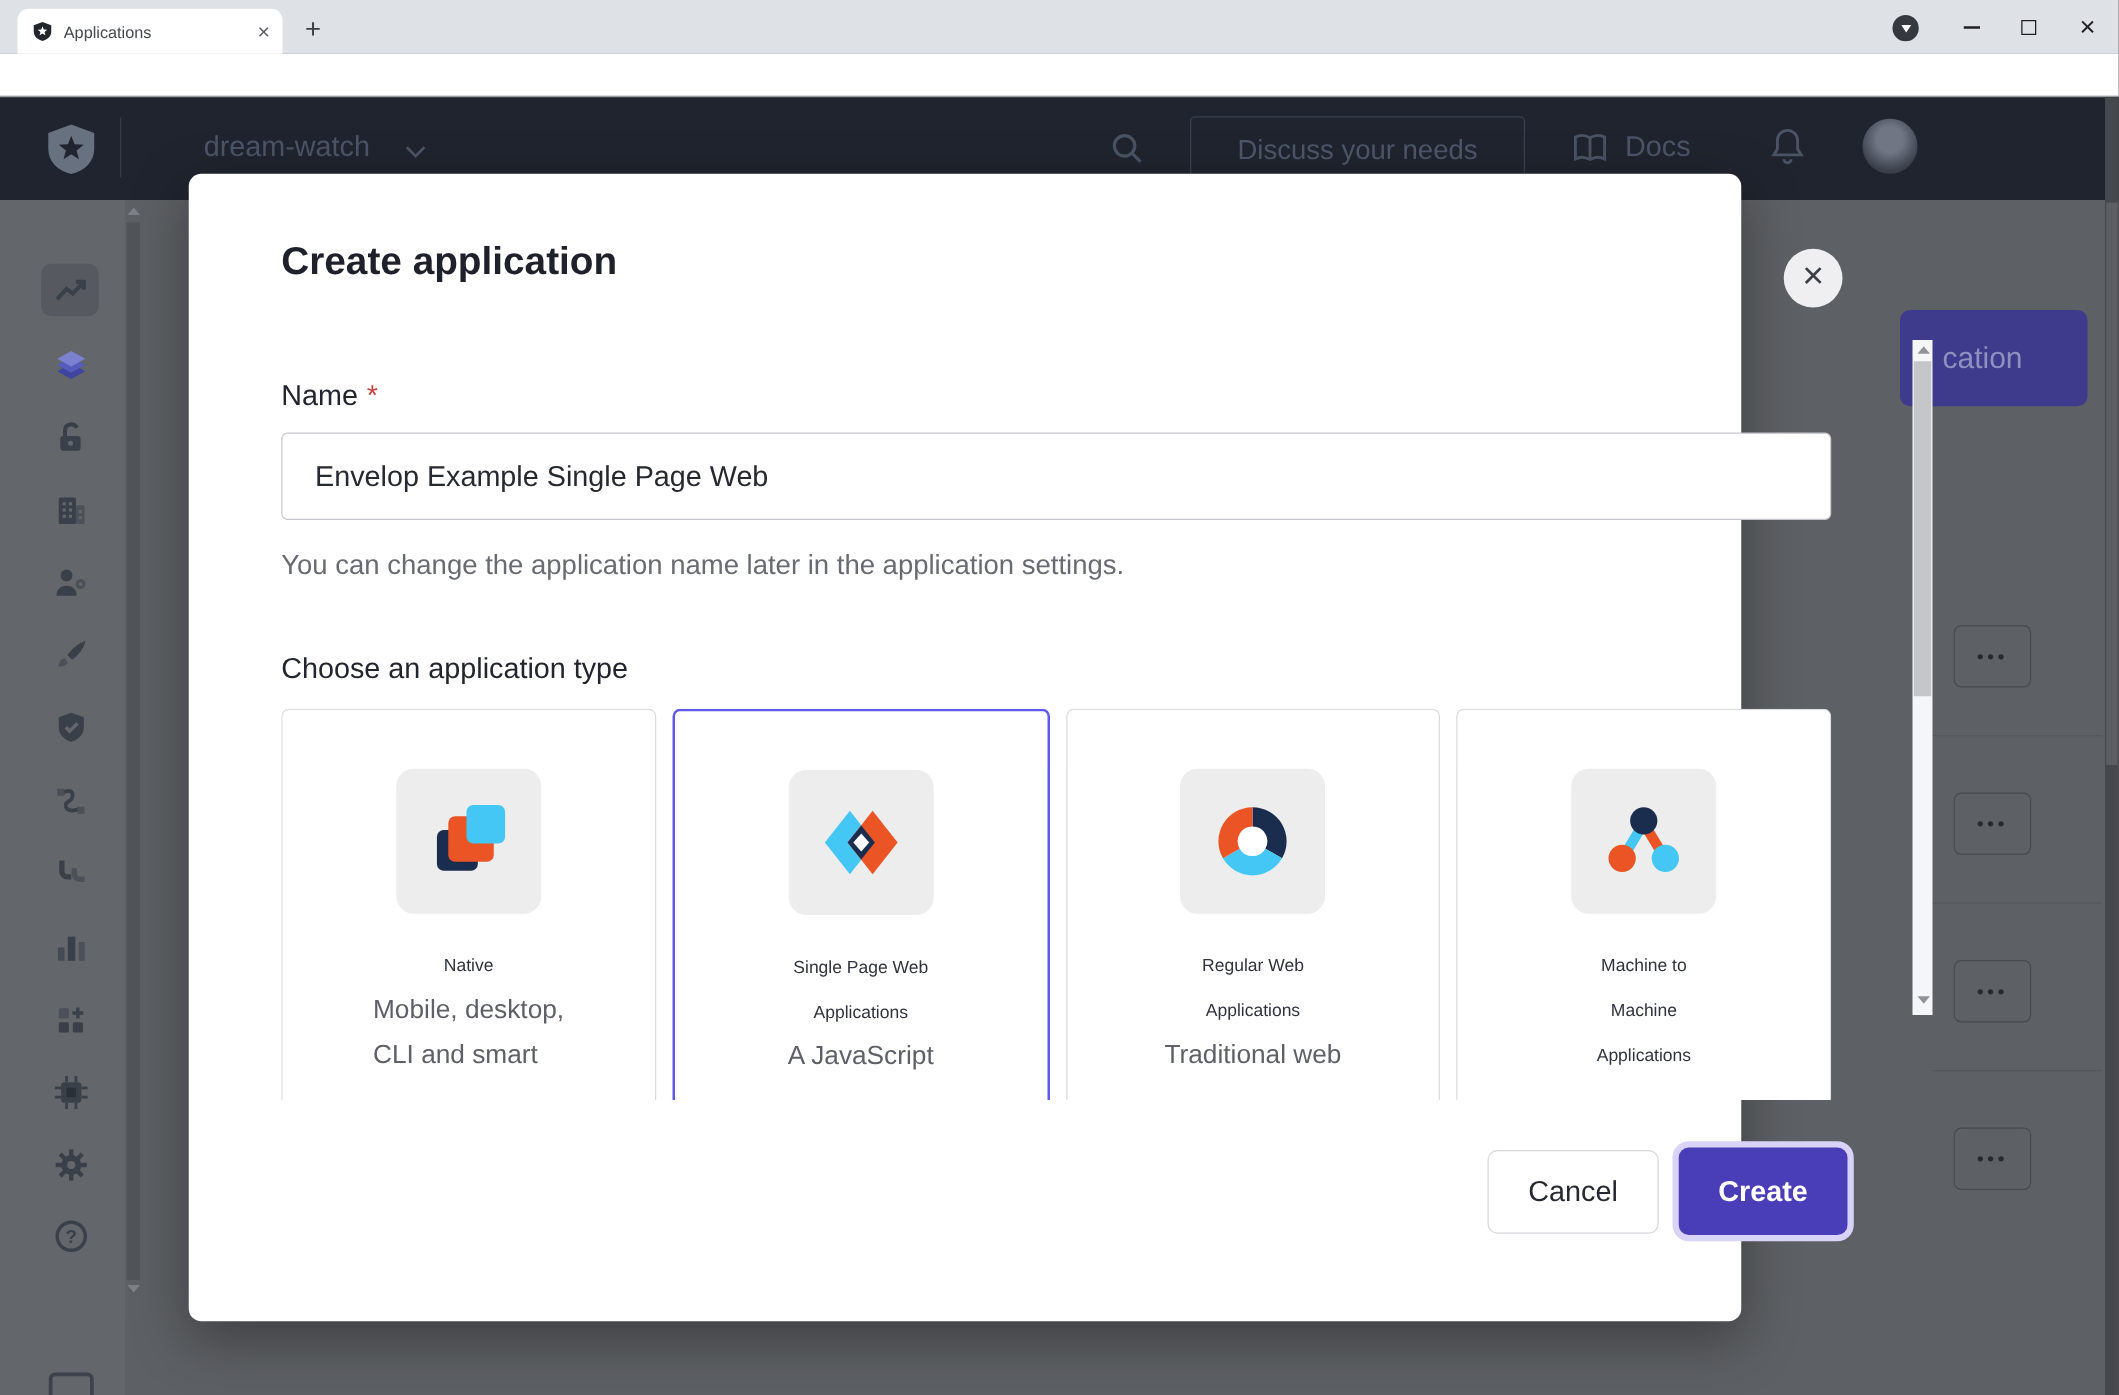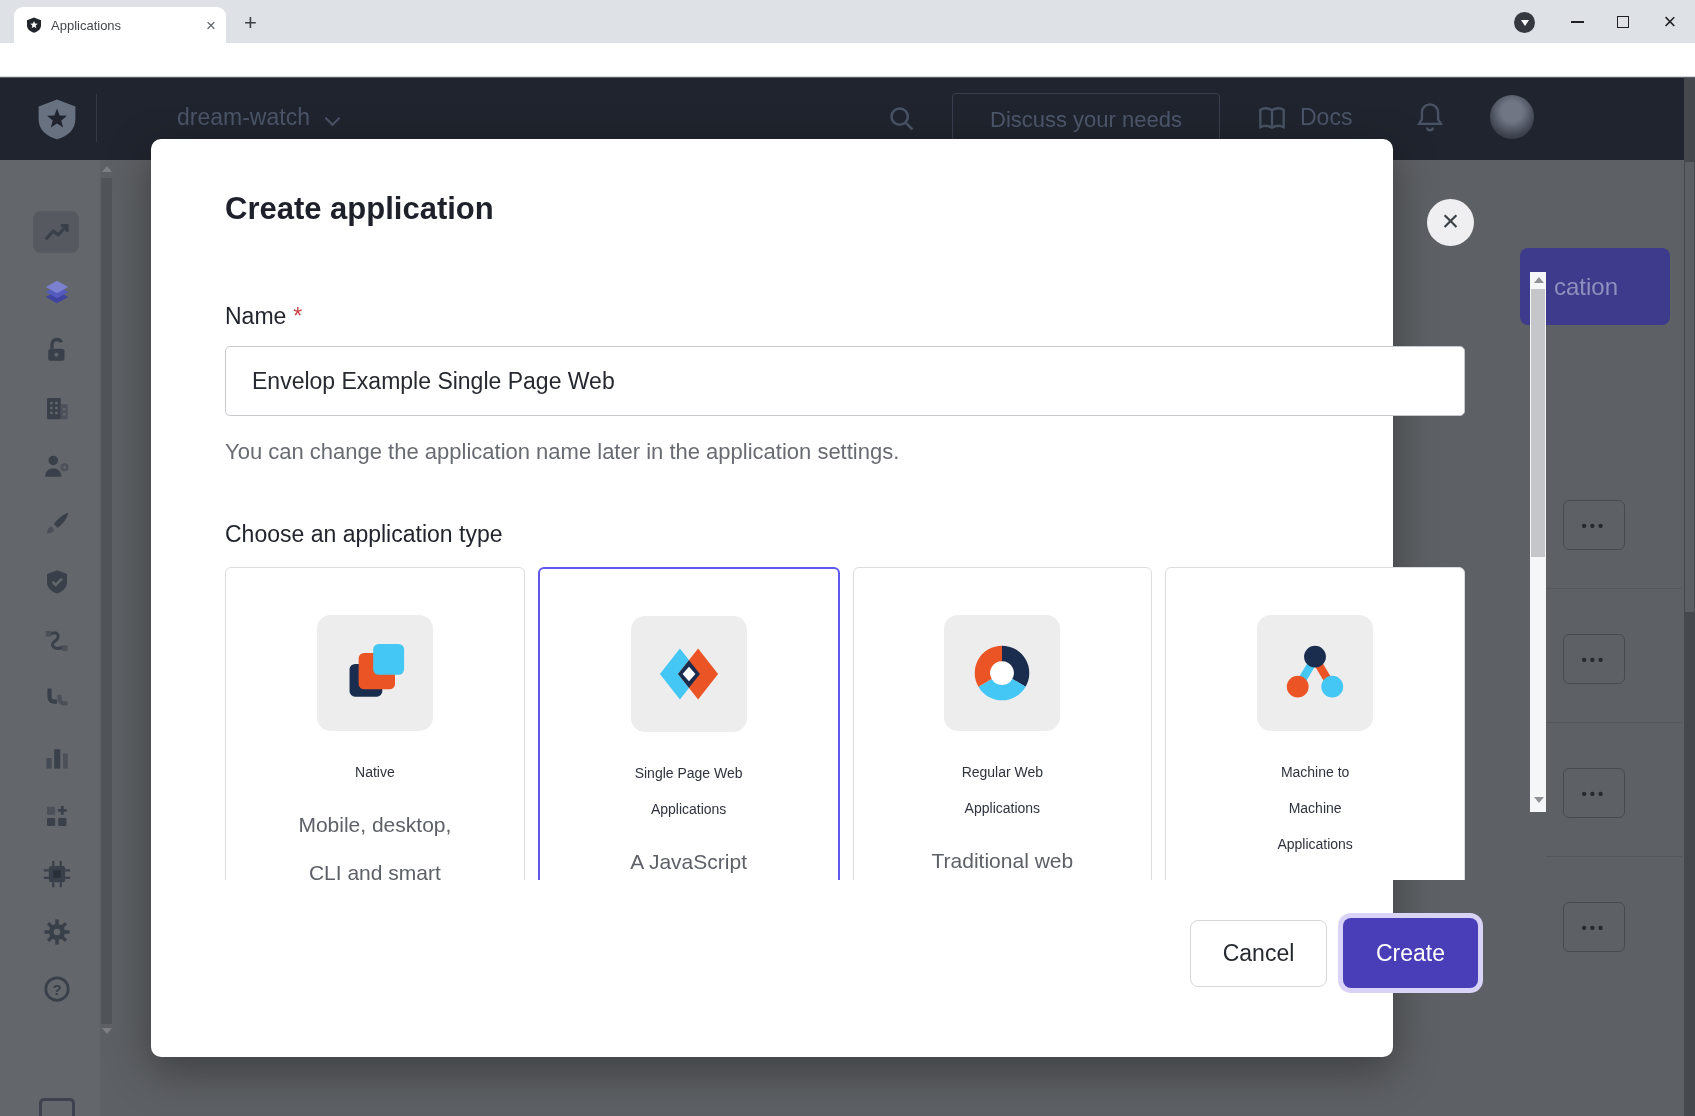--- a/index.html
+++ b/index.html
@@ -40,21 +40,21 @@
     align-items:center; justify-content:center; }
   #update-pill { left:1464px; top:44px; height:28px; padding:0 13px; border:1.5px solid #1a7f37;
     border-radius:15px; color:#1a7f37; font-size:13px; display:flex; align-items:center;
     background:#fff; }
   #kebab { left:1549px; top:46px; color:#1a7f37; font-size:16px; letter-spacing:0; line-height:8px;
     width:10px; text-align:center; }
 
   
   #page { left:0; top:78px; width:1695px; height:1038px; background:#5d6064; }
   #a0header { left:0; top:78px; width:1695px; height:82px; background:#20242e; }
-  #tenant { left:163px; top:104px; font-size:23px; color:#4c5567;margin-left:14px; }
+  #tenant { left:163px; top:104px; font-size:23px; color:#4c5567; }
   #tenant-chev { left:327px; top:113px; width:11px; height:11px; border-right:2.4px solid #4c5567;
     border-bottom:2.4px solid #4c5567; transform:rotate(45deg); }
   #discuss-btn { left:952px; top:93px; width:268px; height:54px; border:1px solid #38404f;
     border-radius:4px; color:#4d576a; font-size:22px; display:flex; align-items:center;
     justify-content:center; }
   #docs-label { left:1300px; top:104px; font-size:23px; color:#4c5567; }
   #hdr-avatar { left:1490px; top:95px; width:44px; height:44px; border-radius:50%;
     background:radial-gradient(circle at 50% 38%, #707684 0 30%, #3c414c 70%, #2b303a 100%); }
   #hdr-divider { left:96px; top:94px; width:1px; height:48px; background:#323947; }
 
@@ -96,27 +96,27 @@
   #type-label { left:74px; top:382px; font-size:23px; color:#22252d; }
   #cards-clip { left:74px; top:428px; width:1240px; height:313px; overflow:hidden; }
   #cards { display:flex; gap:13px; width:1240px; }
   .card { flex:1; height:400px; border:1px solid #dbdcdf; border-radius:6px; background:#fff;
     display:flex; flex-direction:column; align-items:center; }
   .card.selected { border:2px solid #6059ee; }
   .icon-tile { margin-top:47px; width:116px; height:116px; background:#ededee; border-radius:14px;
     display:flex; align-items:center; justify-content:center; }
   .card-title { margin-top:23px; font-size:14px; line-height:36px; color:#2f333d;
     text-align:center; white-space:pre-line; }
-  .card-desc { margin-top:11px; font-size:21px; line-height:48px; color:#5d6167;
-    text-align:center; white-space:pre-line; }
+  .card-desc { font-size:21px; line-height:36px; color:#5d6167;
+    text-align:left; white-space:pre-line; }
   #btn-cancel { left:1039px; top:781px; width:137px; height:67px; background:#fff;
     border:1px solid #d6d7db; border-radius:8px; font-size:23px; color:#26292f;
     display:flex; align-items:center; justify-content:center; }
   #btn-create { left:1192px; top:779px; width:135px; height:70px; background:#4a3eb8;
-    border:none; border-radius:8px; font-size:23px; font-weight:400; color:#fff;
+    border:none; border-radius:8px; font-size:23px; font-weight:700; color:#fff;
     display:flex; align-items:center; justify-content:center;
     box-shadow:0 0 0 5px #d9d4f7;text-align:right; }
   #modal-scroll { left:1379px; top:133px; width:16px; height:540px; background:#f5f6f7; }
   #modal-scroll-thumb { left:1380px; top:150px; width:14px; height:268px; background:#c4c6c9; }
   .ms-arrow { left:1383px; width:0; height:0; border-left:5px solid transparent;
     border-right:5px solid transparent; }
 </style>
 </head>
 <body>
 

